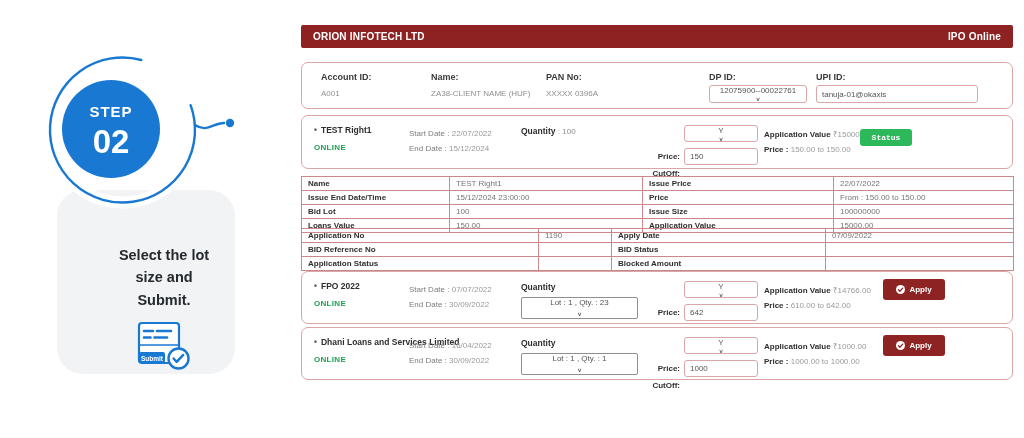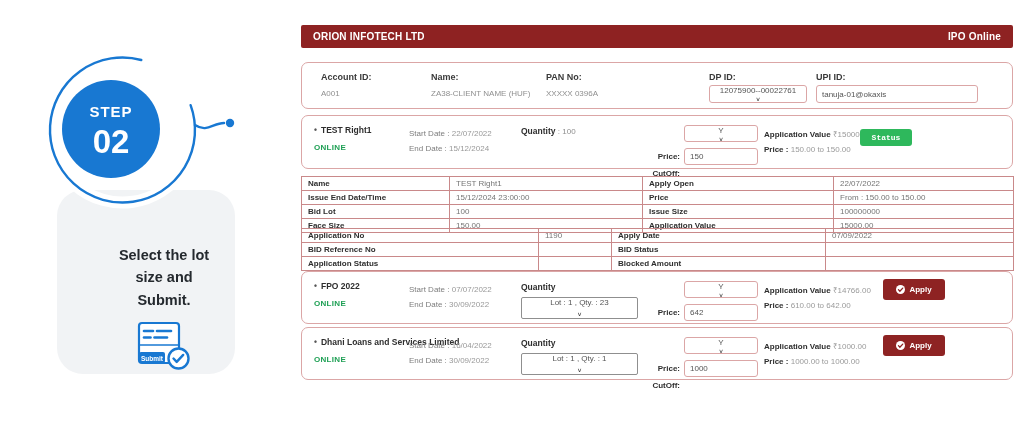--- a/index.html
+++ b/index.html
@@ -150,37 +150,37 @@
       <colgroup>
           <col style="width:148px">
           <col style="width:193px">
           <col style="width:191px">
           <col style="width:180px">
         </colgroup>
       <tbody>
           <tr>
         <td class="td-label">Name</td>
         <td class="td-value">TEST Right1</td>
-        <td class="td-label">Apply Open</td>
+        <td class="td-label">Issue Price</td>
         <td class="td-value">22/07/2022</td>
       </tr>
       <tr>
         <td class="td-label">Issue End Date/Time</td>
         <td class="td-value">15/12/2024  23:00:00</td>
         <td class="td-label">Price</td>
         <td class="td-value">From : 150.00 to 150.00</td>
       </tr>
       <tr>
         <td class="td-label">Bid Lot</td>
         <td class="td-value">100</td>
         <td class="td-label">Issue Size</td>
         <td class="td-value">100000000</td>
       </tr>
       <tr>
-        <td class="td-label">Face Size</td>
+        <td class="td-label">Loans Value</td>
         <td class="td-value">150.00</td>
         <td class="td-label">Application Value</td>
         <td class="td-value">15000.00</td>
       </tr>
     </tbody>
       </table>
 
     <table class="dtable t-app">
       <colgroup>
           <col style="width:237px">

